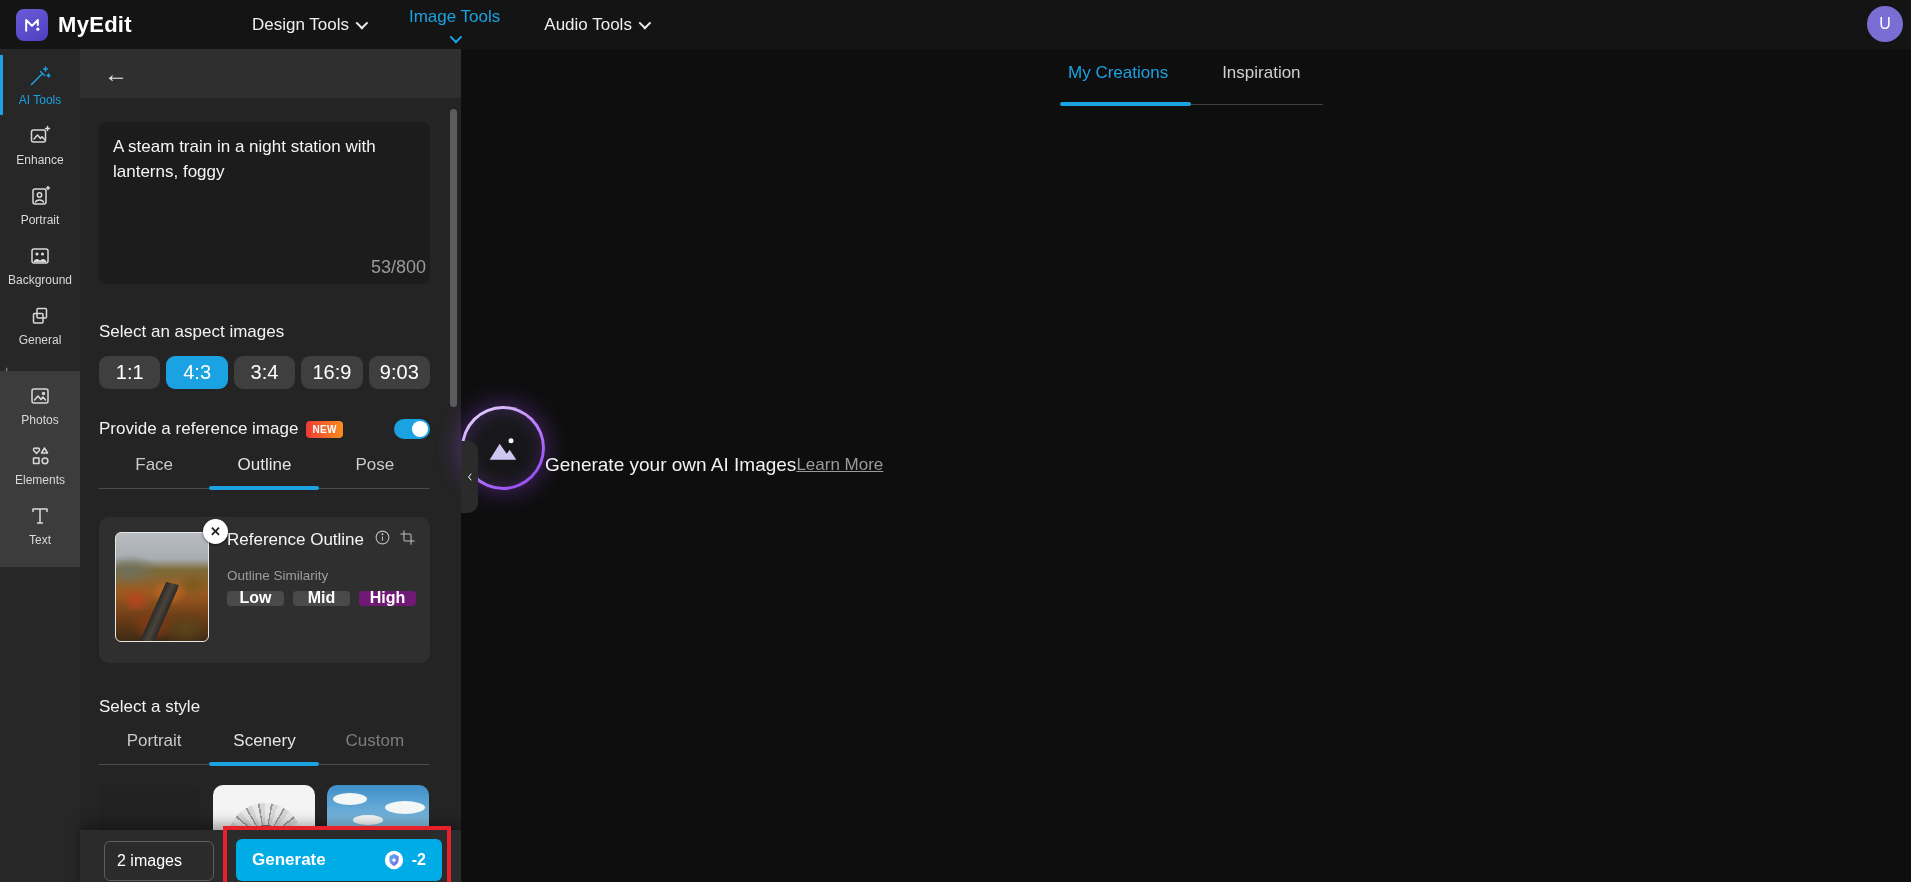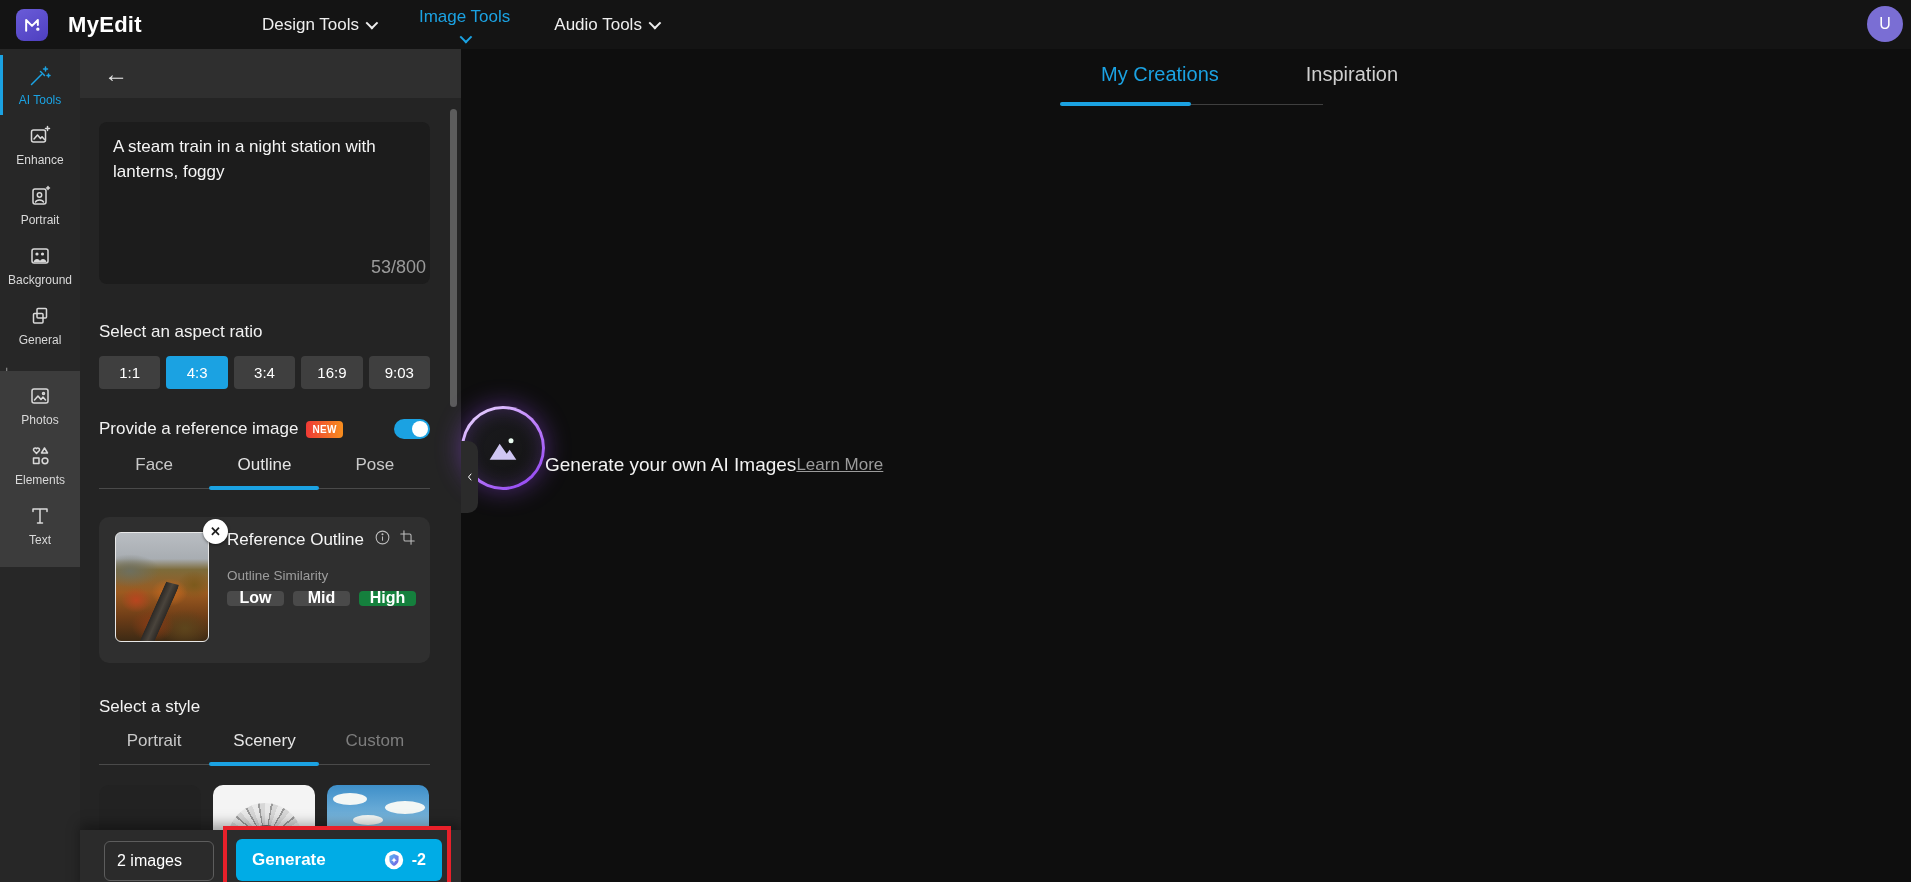--- a/index.html
+++ b/index.html
@@ -2,21 +2,21 @@
 <html><head>
 <meta charset="utf-8">
 <style>
   * { margin:0; padding:0; box-sizing:border-box; }
   html,body { width:1911px; height:882px; overflow:hidden; background:#0e0e0e;
     font-family:"Liberation Sans", sans-serif; color:#fff; }
   .app { width:1911px; height:882px; display:flex; flex-direction:column; }
 
   
   .topbar { height:49px; background:#141414; display:flex; align-items:center; flex:0 0 49px; position:relative; }
-  .brand { display:flex; align-items:center; gap:20px; margin-left:16px; }
+  .brand { display:flex; align-items:center; gap:10px; margin-left:16px; }
   .brand-icon { width:32px; height:32px; border-radius:8px;
     background:linear-gradient(150deg,#6a5cd8 0%,#4e3fc0 100%);
     display:flex; align-items:center; justify-content:center; }
   .brand-name { font-size:22px; font-weight:700; letter-spacing:.3px; }
   .topnav { display:flex; align-items:center; gap:44px; margin-left:120px; }
   .topnav-item { display:flex; align-items:center; gap:7px; font-size:17px; color:#eee; cursor:pointer; }
   .topnav-item.active { color:#1ba2e2;flex-direction:column; }
   .chev { width:9px; height:9px; border-right:2px solid currentColor; border-bottom:2px solid currentColor;
     transform:rotate(45deg) translateY(-2px); display:inline-block; }
   .avatar { position:absolute; right:8px; top:6px; width:36px; height:36px; border-radius:50%;
@@ -46,22 +46,22 @@
   .field-label { font-size:17px; color:#f2f2f2; }
   .imgadd-icon svg { width:24px; height:24px; stroke:#e0e0e0; fill:none; stroke-width:1.5; stroke-linecap:round; stroke-linejoin:round; }
 
   .prompt-wrap { position:relative; margin-top:10px; }
   .prompt-box { width:331px; height:162px; background:#1c1c1c; border:none; border-radius:8px; resize:none;
     color:#f5f5f5; font-family:"Liberation Sans", sans-serif; font-size:17px; line-height:1.45; padding:13px 14px; outline:none; }
   .char-count { position:absolute; right:4px; bottom:10px; font-size:18px; color:#9a9a9a; }
 
   .aspect-label { margin-top:34px; }
   .aspect-row { display:flex; gap:6px; margin-top:14px; }
-  .aspect-btn { flex:1; height:33px; background:#3f3f3f; border-radius:4px; display:flex; align-items:center;
-    justify-content:center; font-size:15px; color:#fff; cursor:pointer; }
+  .aspect-btn { flex:1; height:33px; background:#3f3f3f; border-radius:9px; display:flex; align-items:center;
+    justify-content:center; font-size:20px; color:#fff; cursor:pointer; }
   .aspect-btn.active { background:#1ba2e2; }
 
   .ref-row { margin-top:30px; display:flex; align-items:center; }
   .new-badge { margin-left:8px; font-size:10px; font-weight:700; color:#fff; padding:3px 6px; border-radius:4px;
     background:linear-gradient(90deg,#ef3a36,#f78e1e); letter-spacing:.4px; }
   .toggle { margin-left:auto; width:36px; height:20px; border-radius:10px; background:#1ba2e2; position:relative; cursor:pointer; }
   .toggle .knob { position:absolute; right:2px; top:2px; width:16px; height:16px; border-radius:50%; background:#fff; }
 
   .subtabs { display:flex; margin-top:16px; position:relative; }
   .subtab { flex:1; text-align:center; font-size:17px; color:#c9c9c9; padding-bottom:13px; cursor:pointer; }
@@ -90,21 +90,21 @@
     box-shadow:0 1px 3px rgba(0,0,0,.5); z-index:3; }
   .ref-info { flex:1; padding-left:18px; display:flex; flex-direction:column; }
   .ref-title-row { display:flex; }
   .ref-title { font-size:17px; line-height:1.35; color:#f5f5f5; }
   .ref-mini-icons { margin-left:auto; display:flex; gap:8px; }
   .ref-mini-icons svg { width:17px; height:17px; stroke:#bdbdbd; fill:none; stroke-width:1.5; stroke-linecap:round; }
   .sim-label { margin-top:16px; font-size:13.5px; color:#9d9d9d; }
   .sim-row { display:flex; gap:9px; margin-top:8px; }
   .sim-btn { width:57px; height:15px; background:#4a4a4a; border-radius:4px; display:flex; align-items:center;
     justify-content:center; font-size:16px; font-weight:700; color:#fff; cursor:pointer; }
-  .sim-btn.active { background:#15803d; }
+  .sim-btn.active { background:#701a75; }
 
   .style-label { margin-top:34px; }
   .style-tabs { margin-top:14px; }
   .thumb-row { display:flex; gap:12px; margin-top:20px; }
   .thumb { width:102px; height:110px; border-radius:10px; overflow:hidden; position:relative; cursor:pointer; }
   .thumb-blank { background:#222; }
   .thumb-sunflower { background:#f4f4f4; }
   .petals { position:absolute; left:14px; top:18px; width:76px; height:76px; border-radius:50%;
     background:repeating-conic-gradient(#e9e9e9 0deg 9deg, #9a9a9a 9deg 12deg, #d7d7d7 12deg 20deg); }
   .flower-center { position:absolute; left:34px; top:40px; width:38px; height:38px; border-radius:50%;
@@ -127,21 +127,21 @@
   .credit-cost { font-size:16px; font-weight:700; color:#fff; }
 
   .scroll-thumb { position:absolute; right:4px; top:60px; width:7px; height:298px; border-radius:4px; background:#5c5c5c; }
   .collapse-tab { position:absolute; right:-17px; top:392px; width:17px; height:72px; background:#2b2b2b;
     border-radius:0 10px 10px 0; display:flex; align-items:center; justify-content:center; cursor:pointer; z-index:2; }
   .collapse-tab svg { width:12px; height:12px; stroke:#fff; fill:none; stroke-width:2; stroke-linecap:round; }
 
   
   .content { flex:1; background:#0e0e0e; position:relative; }
   .content-tabs { position:absolute; left:599px; top:14px; display:flex; gap:38px; }
-  .ctab { font-size:20px; padding:0 8px 18px 8px; cursor:pointer; color:#cfcfcf;margin-left:33px; }
+  .ctab { font-size:17px; padding:0 8px 18px 8px; cursor:pointer; color:#cfcfcf; }
   .ctab.active { color:#1ba2e2; }
   .ctab-lines { position:absolute; left:599px; top:55px; width:263px; height:1px; background:#3f3f3f; }
   .ctab-lines .bar { position:absolute; left:0; top:-2px; width:131px; height:4px; border-radius:2px; background:#1ba2e2; }
 
   .empty-state { position:absolute; left:0; right:0; top:357px; display:flex; flex-direction:row; align-items:center; }
   .glow-ring { width:84px; height:84px; border-radius:50%;
     border:3px solid transparent;
     background:linear-gradient(135deg,#1b1b1f,#141414) padding-box,
                linear-gradient(145deg,#efe3ff 0%,#c084fc 45%,#8b3df0 100%) border-box;
     box-shadow:0 0 26px rgba(157,78,248,.45), inset 0 0 18px rgba(157,78,248,.25);
@@ -263,21 +263,21 @@
         <span class="back-arrow">←</span>
       </div>
 
       <div class="panel-body">
 
         <div class="prompt-wrap">
           <textarea class="prompt-box" spellcheck="false" style="">A steam train in a night station with lanterns, foggy</textarea>
           <span class="char-count">53/800</span>
         </div>
 
-        <div class="field-label aspect-label">Select an aspect ratio</div>
+        <div class="field-label aspect-label">Select an aspect images</div>
         <div class="aspect-row">
           <div class="aspect-btn">1:1</div>
           <div class="aspect-btn active">4:3</div>
           <div class="aspect-btn">3:4</div>
           <div class="aspect-btn">16:9</div>
           <div class="aspect-btn">9:03</div>
         </div>
 
         <div class="ref-row">
           <span class="field-label">Provide a reference image</span>

